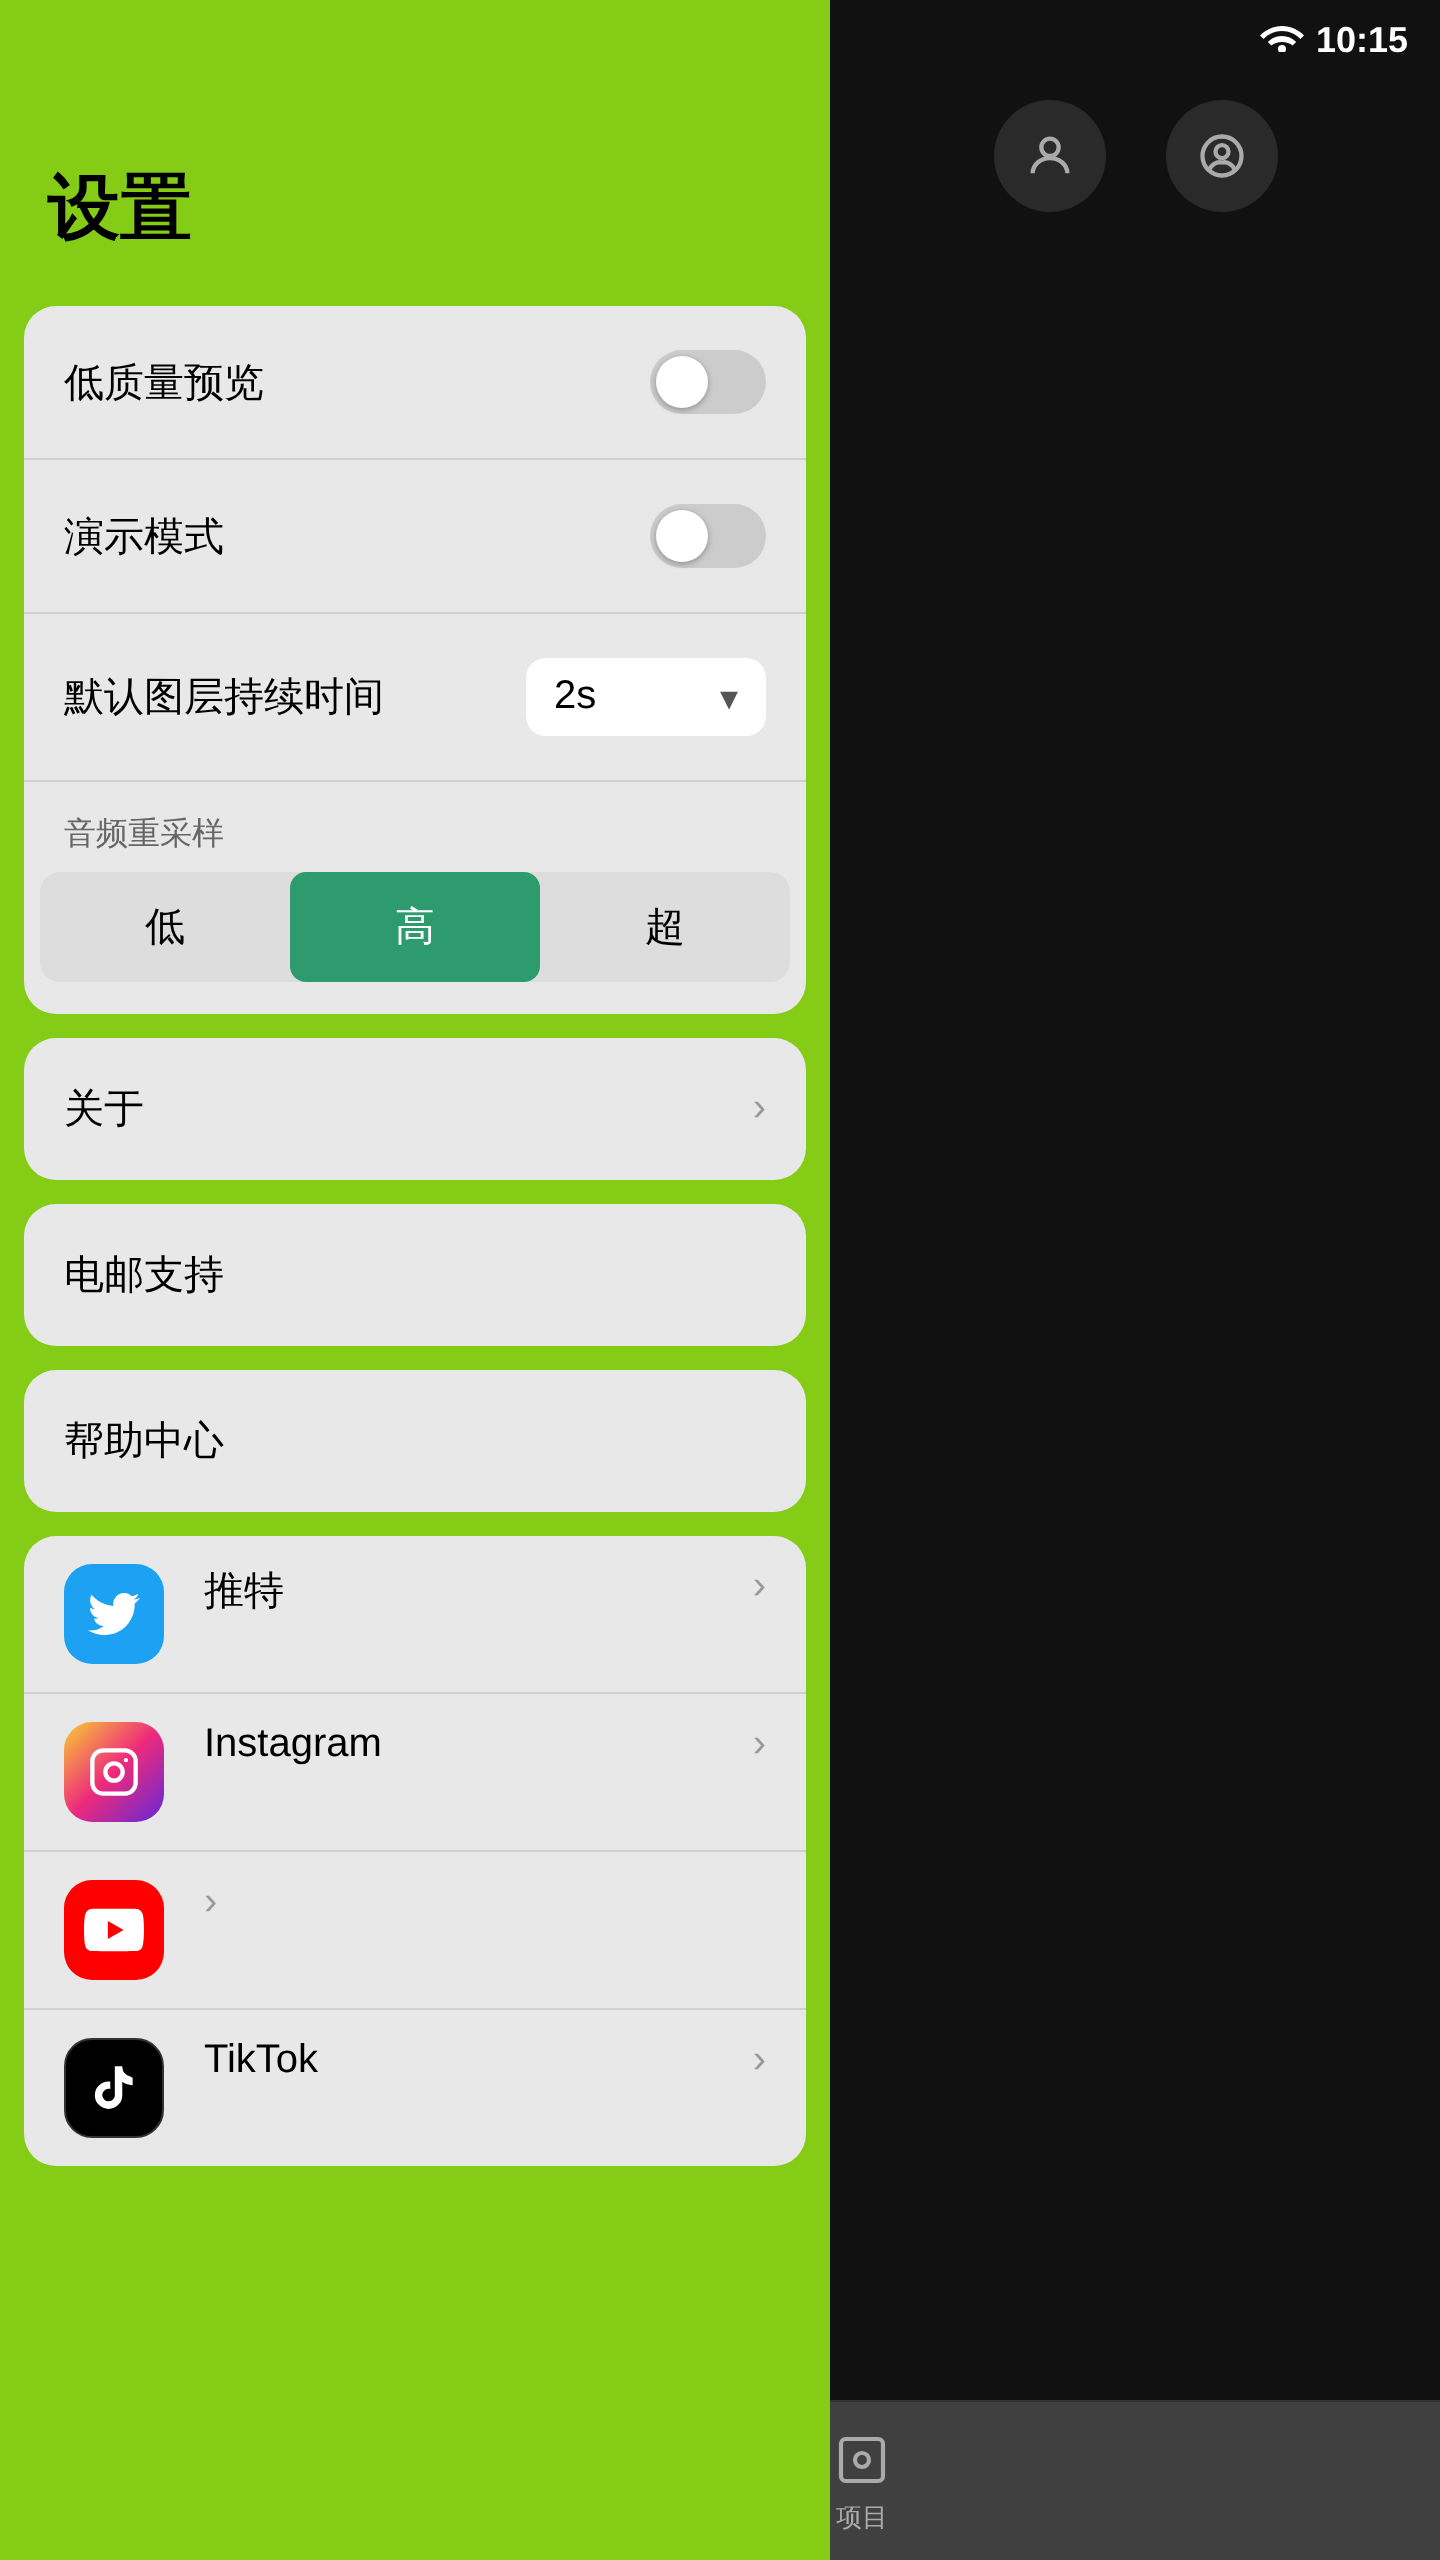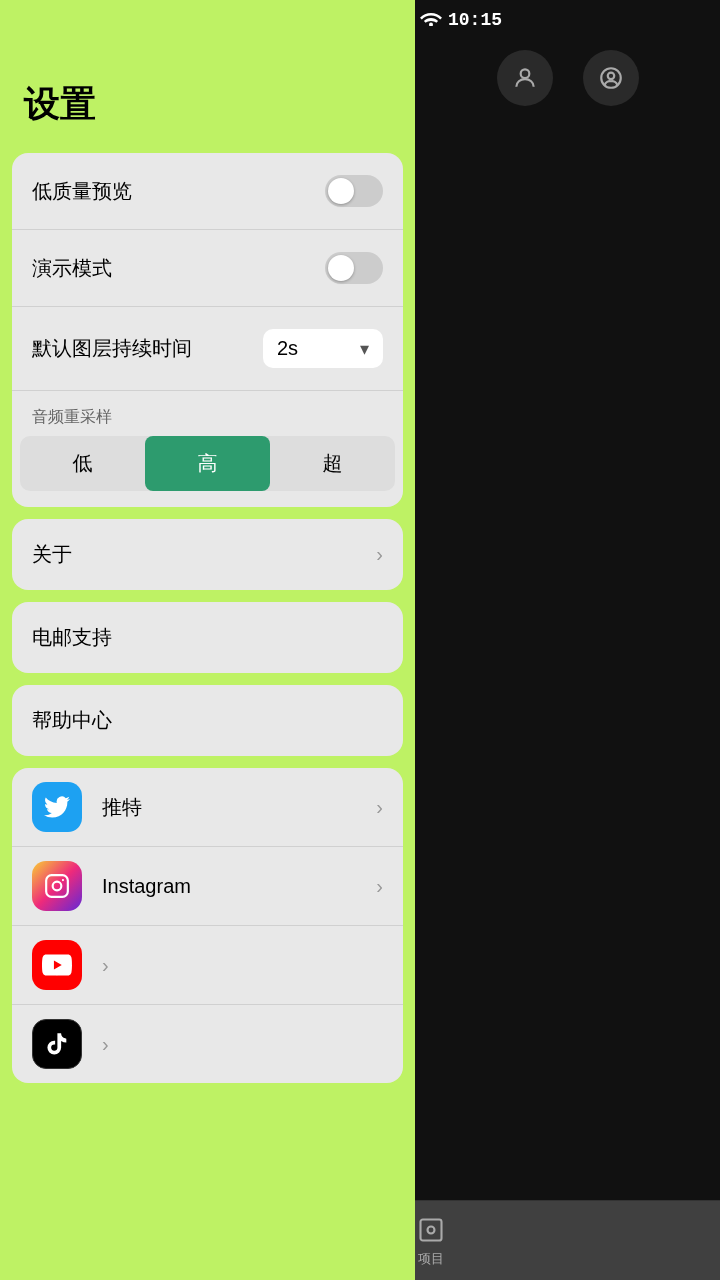--- a/index.html
+++ b/index.html
@@ -13,42 +13,41 @@
     }
 
     
     .status-bar {
       position: absolute;
       top: 0; right: 0;
       width: 300px;
       height: 40px;
       display: flex;
       align-items: center;
-      justify-content: flex-start;
+      justify-content: flex-end;
       padding-right: 16px;
       gap: 6px;
-      font-family: Liberation Mono, monospace;
     }
     .status-time {
       color: #fff;
       font-size: 18px;
       font-weight: 600;
     }
     .wifi-icon {
       color: #fff;
       font-size: 18px;
     }
 
     
     .settings-panel {
       position: absolute;
       top: 0; left: 0;
       width: 415px;
       height: 1280px;
-      background: #bef264;
+      background: #84cc16;
       overflow-y: auto;
       padding-top: 60px;
     }
 
     .settings-title {
       font-size: 36px;
       font-weight: 700;
       color: #000;
       padding: 20px 24px 24px;
     }
@@ -186,21 +185,21 @@
       margin: 0 12px 12px;
       overflow: hidden;
     }
     .follow-header {
       font-size: 16px;
       color: #888;
       padding: 16px 20px 8px;
     }
     .social-row {
       display: flex;
-      align-items: center;
+      align-items: flex-start;
       padding: 14px 20px;
       border-bottom: 1px solid #d0d0d0;
       cursor: pointer;
     }
     .social-row:last-child {
       border-bottom: none;
     }
     .social-icon {
       width: 50px;
       height: 50px;
@@ -413,20 +412,21 @@
       </div>
       <span class="chevron">›</span>
     </div>
 
     <div class="social-row">
       <div class="social-icon tiktok">
         <svg width="26" height="26" viewBox="0 0 24 24" fill="white">
           <path d="M19.59 6.69a4.83 4.83 0 0 1-3.77-4.25V2h-3.45v13.67a2.89 2.89 0 0 1-2.88 2.5 2.89 2.89 0 0 1-2.89-2.89 2.89 2.89 0 0 1 2.89-2.89c.28 0 .54.04.79.1V9.01a6.33 6.33 0 0 0-.79-.05 6.34 6.34 0 0 0-6.34 6.34 6.34 6.34 0 0 0 6.34 6.34 6.34 6.34 0 0 0 6.33-6.34V9.17a8.18 8.18 0 0 0 4.78 1.52V7.24a4.85 4.85 0 0 1-1.01-.55z"></path>
         </svg>
       </div>
+      <span class="social-name">TikTok</span>
       <span class="chevron">›</span>
     </div>
   </div>
 </div>
 
 <div class="bottom-nav">
   <div class="bottom-nav-item">
     <div class="bottom-nav-icon">
       <svg width="28" height="28" viewBox="0 0 24 24" fill="none" stroke="#aaa" stroke-width="1.8">
         <rect x="3" y="3" width="18" height="18" rx="2"></rect>

